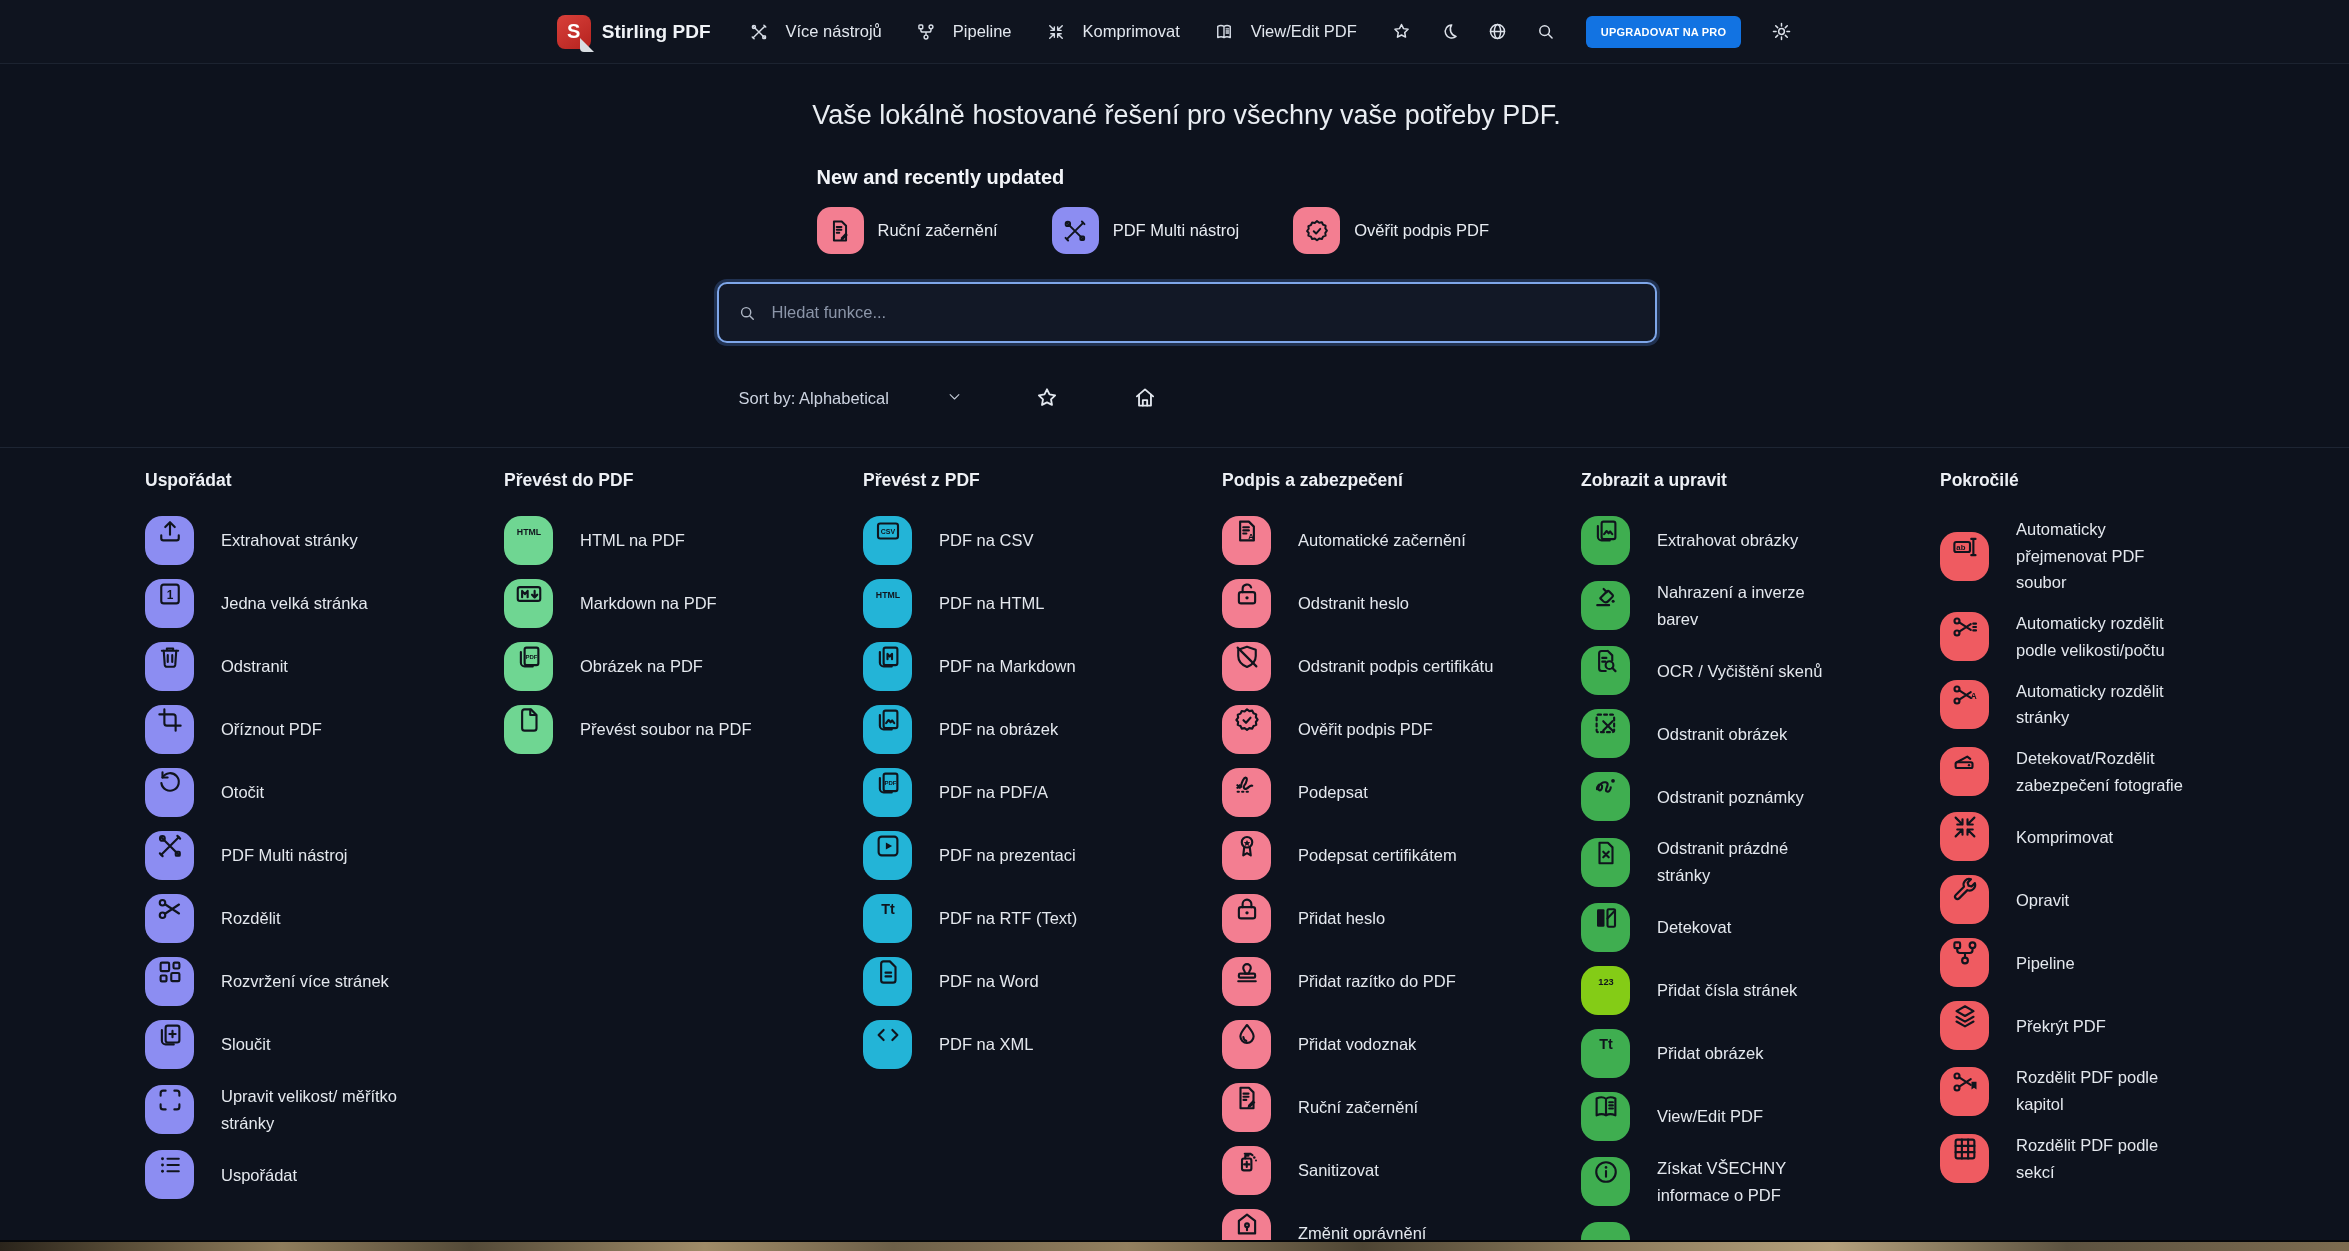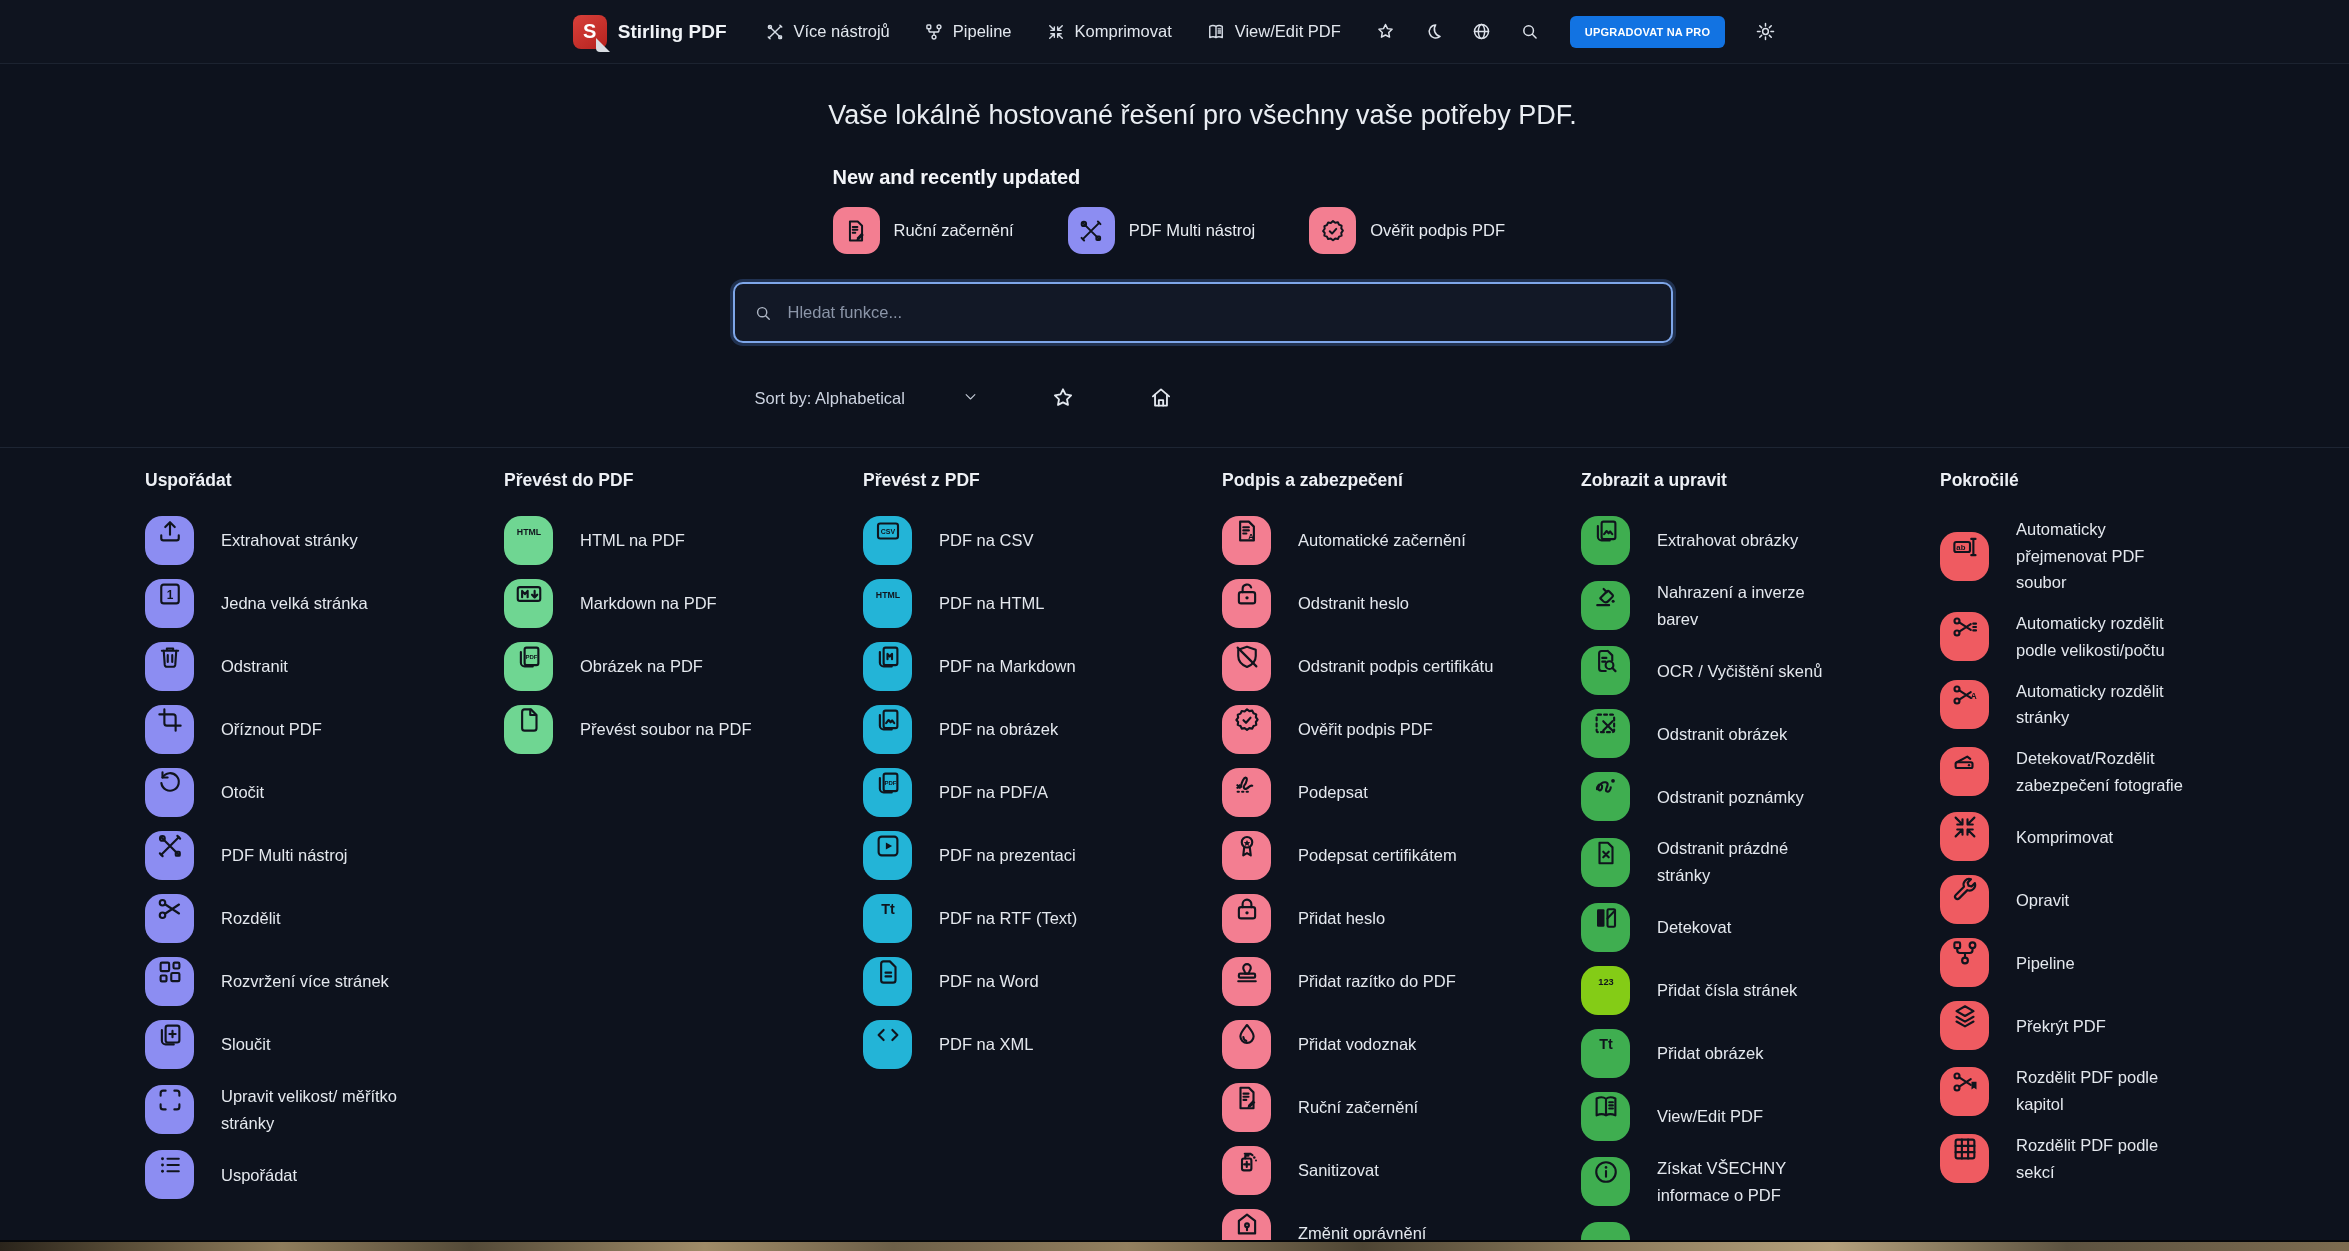--- a/index.html
+++ b/index.html
@@ -22,32 +22,32 @@
     background:linear-gradient(145deg,#d8403a,#b5231f);
     display:flex;align-items:center;justify-content:center;
     font-weight:700;font-size:20px;color:#fff;
   }
   .logo::after{
     content:"";position:absolute;right:-3px;bottom:-3px;width:14px;height:14px;
     background:#d9dde2;clip-path:polygon(100% 0,0 100%,100% 100%);
     border-radius:0 0 4px 0;transform:rotate(90deg);
   }
   .brand-name{font-size:19px;font-weight:600;color:#f0f3f7}
-  .nav-item{display:flex;align-items:center;gap:9px;font-size:16.5px;color:#e2e7ee;cursor:pointer}
+  .nav-item{display:flex;align-items:center;gap:17px;font-size:16.5px;color:#e2e7ee;cursor:pointer}
   .nav-item svg{width:20px;height:20px;color:#d7dde6}
   .icon-btn{cursor:pointer;color:#dde2ea;display:flex;align-items:center}
   .icon-btn svg{width:21px;height:21px}
   .upgrade-btn{
     background:#1273e2;color:#fff;font-weight:700;font-size:11px;
     padding:10px 15px;border-radius:6px;letter-spacing:.2px;cursor:pointer;border:none;
     font-family:inherit;
   }
 
   
-  .hero{width:940px;margin:0 auto;position:relative;left:28px}
+  .hero{width:940px;margin:0 auto;position:relative;left:12px}
   .hero-title{margin-top:36px;text-align:center;font-size:27px;font-weight:400;color:#e9edf2}
   .hero-indent{padding-left:100px}
   .new-label{margin-top:35px;font-size:20px;font-weight:700;color:#f2f4f8}
   .featured{margin-top:18px;display:flex;align-items:center;gap:54px}
   .badge{display:flex;align-items:center;gap:14px;cursor:pointer}
   .badge-icon{width:47px;height:47px;border-radius:14px;display:flex;align-items:center;justify-content:center;color:#10141d}
   .badge-icon svg{width:28px;height:28px}
   .badge-label{font-size:16.5px;color:#e8ecf2}
 
   .searchbar{

